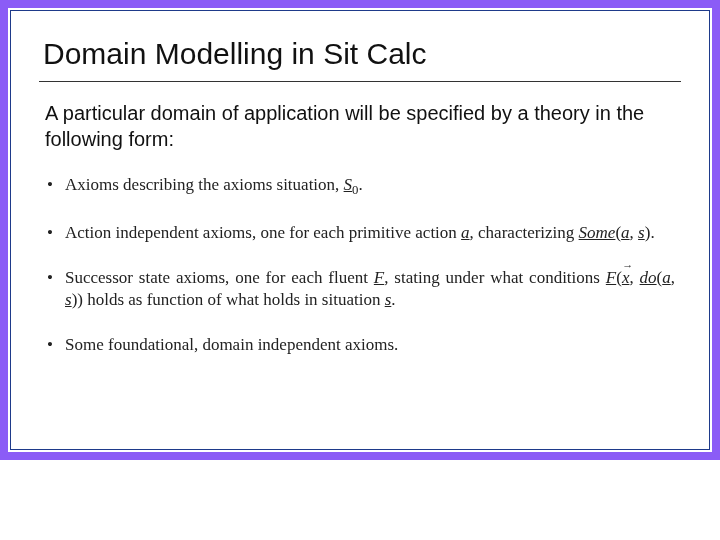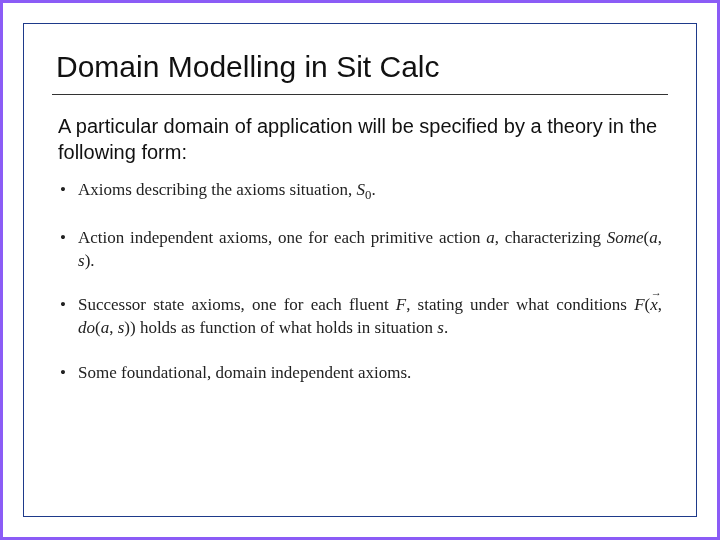--- a/index.html
+++ b/index.html
@@ -1,20 +1,20 @@
 <!DOCTYPE html>
 <html><head>
 <meta charset="utf-8">
 <style>
   * { margin: 0; padding: 0; box-sizing: border-box; }
   html, body { width: 720px; height: 540px; background: #fff; font-family: Arial, Helvetica, sans-serif; }
   .slide {
-    width: 720px; height: 540px;
-    border: 3px solid #8b5cf6;
-    padding: 20px;
+    width: 720px; height: 460px;
+    border: 8px solid #8b5cf6;
+    padding: 2px;
     position: relative;
   }
   .inner {
     width: 100%; height: 100%;
     border: 1px solid #1e3a8a;
     padding: 26px 28px 20px 28px;
   }
   .title {
     font-size: 30px;
     color: #111;
@@ -24,21 +24,21 @@
   }
   .hr {
     border: none;
     border-top: 1.5px solid #333;
     margin-bottom: 18px;
   }
   .intro {
     font-size: 20px;
     color: #111;
     line-height: 1.3;
-    margin: 0 6px 14px 6px;
+    margin: 0 6px 22px 6px;
   }
   .bullets {
     list-style: none;
     padding: 0 6px;
     font-family: "Times New Roman", Times, serif;
     font-size: 17px;
     color: #222;
   }
   .bullets li {
     margin-bottom: 22px;
@@ -47,21 +47,21 @@
     text-align: justify;
     line-height: 1.35;
   }
   .bullets li::before {
     content: "•";
     position: absolute;
     left: 2px;
     top: 0;
     font-size: 17px;
   }
-  .math { font-style: italic; }
+  .math { font-style: italic; text-decoration: underline; }
   .sub { font-size: 0.75em; vertical-align: sub; font-style: normal; }
   .vec { position: relative; display: inline-block; }
   .vec::after {
     content: "→";
     position: absolute;
     top: -0.85em;
     left: 0.02em;
     font-size: 0.65em;
     font-style: normal;
   }

